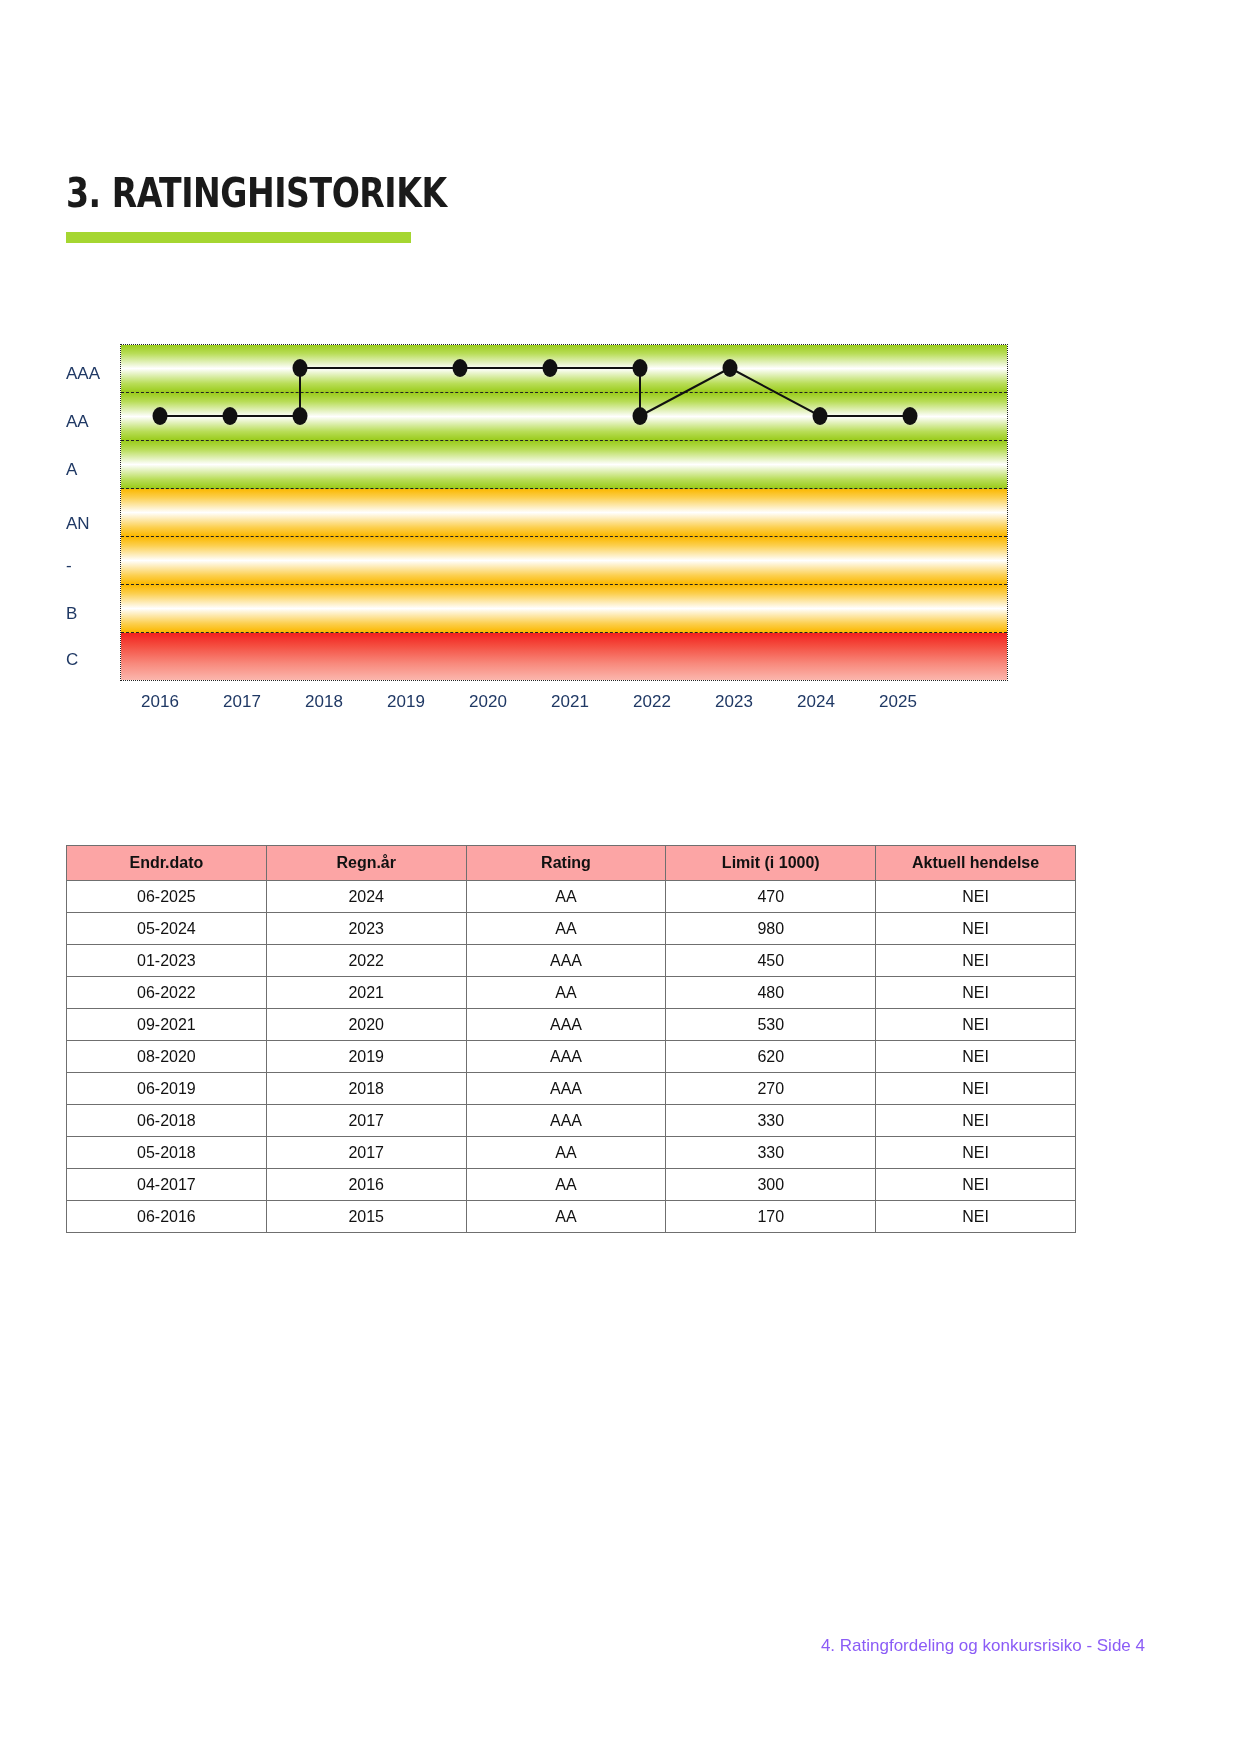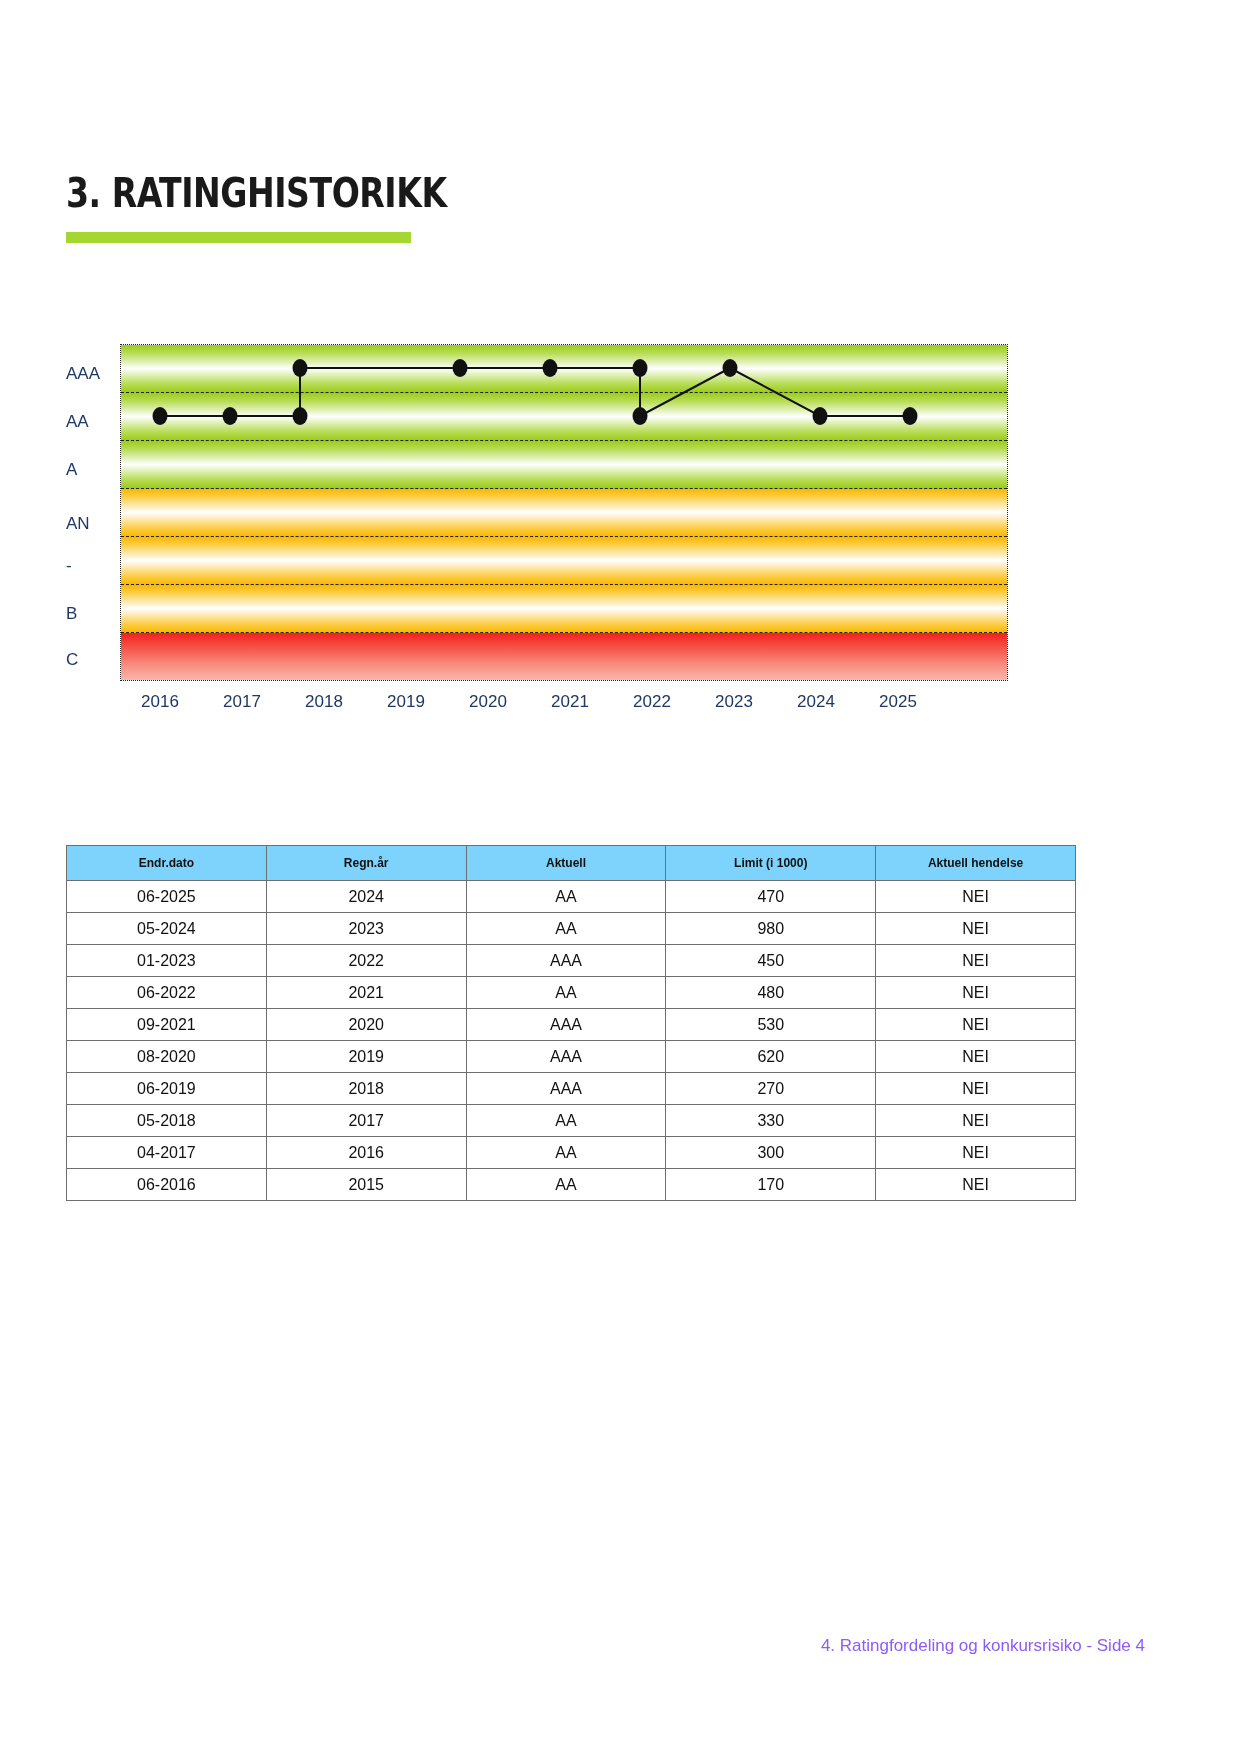--- a/index.html
+++ b/index.html
@@ -117,24 +117,24 @@
   .tbl th,.tbl td{
     border:1px solid #6f6f6f;
     text-align:center;
     padding:0;
     height:31px;
     line-height:31px;
     font-weight:normal;
     font-family:"Liberation Sans","DejaVu Sans",sans-serif;
   }
   .tbl thead th{
-    background:#7dd3fc;
+    background:#fca5a5;
     font-weight:bold;
     height:34px;line-height:34px;
-    font-size:12px;
+    font-size:16px;
   }
   .tbl col.c1{width:200px;}
   .tbl col.c2{width:200px;}
   .tbl col.c3{width:200px;}
   .tbl col.c4{width:210px;}
   .tbl col.c5{width:200px;}
 
   
   .footer{
     position:absolute;
@@ -208,21 +208,21 @@
       <col class="c1">
         <col class="c2">
         <col class="c3">
         <col class="c4">
         <col class="c5">
     </colgroup>
     <thead>
       <tr>
         <th>Endr.dato</th>
         <th>Regn.år</th>
-        <th>Aktuell</th>
+        <th>Rating</th>
         <th>Limit (i 1000)</th>
         <th>Aktuell hendelse</th>
       </tr>
     </thead>
     <tbody id="tbody">
         <tr>
           <td>06-2025</td>
           <td>2024</td>
           <td>AA</td>
           <td>470</td>
@@ -264,20 +264,27 @@
           <td>NEI</td>
         </tr>
         <tr>
           <td>06-2019</td>
           <td>2018</td>
           <td>AAA</td>
           <td>270</td>
           <td>NEI</td>
         </tr>
         <tr>
+          <td>06-2018</td>
+          <td>2017</td>
+          <td>AAA</td>
+          <td>330</td>
+          <td>NEI</td>
+        </tr>
+        <tr>
           <td>05-2018</td>
           <td>2017</td>
           <td>AA</td>
           <td>330</td>
           <td>NEI</td>
         </tr>
         <tr>
           <td>04-2017</td>
           <td>2016</td>
           <td>AA</td>

